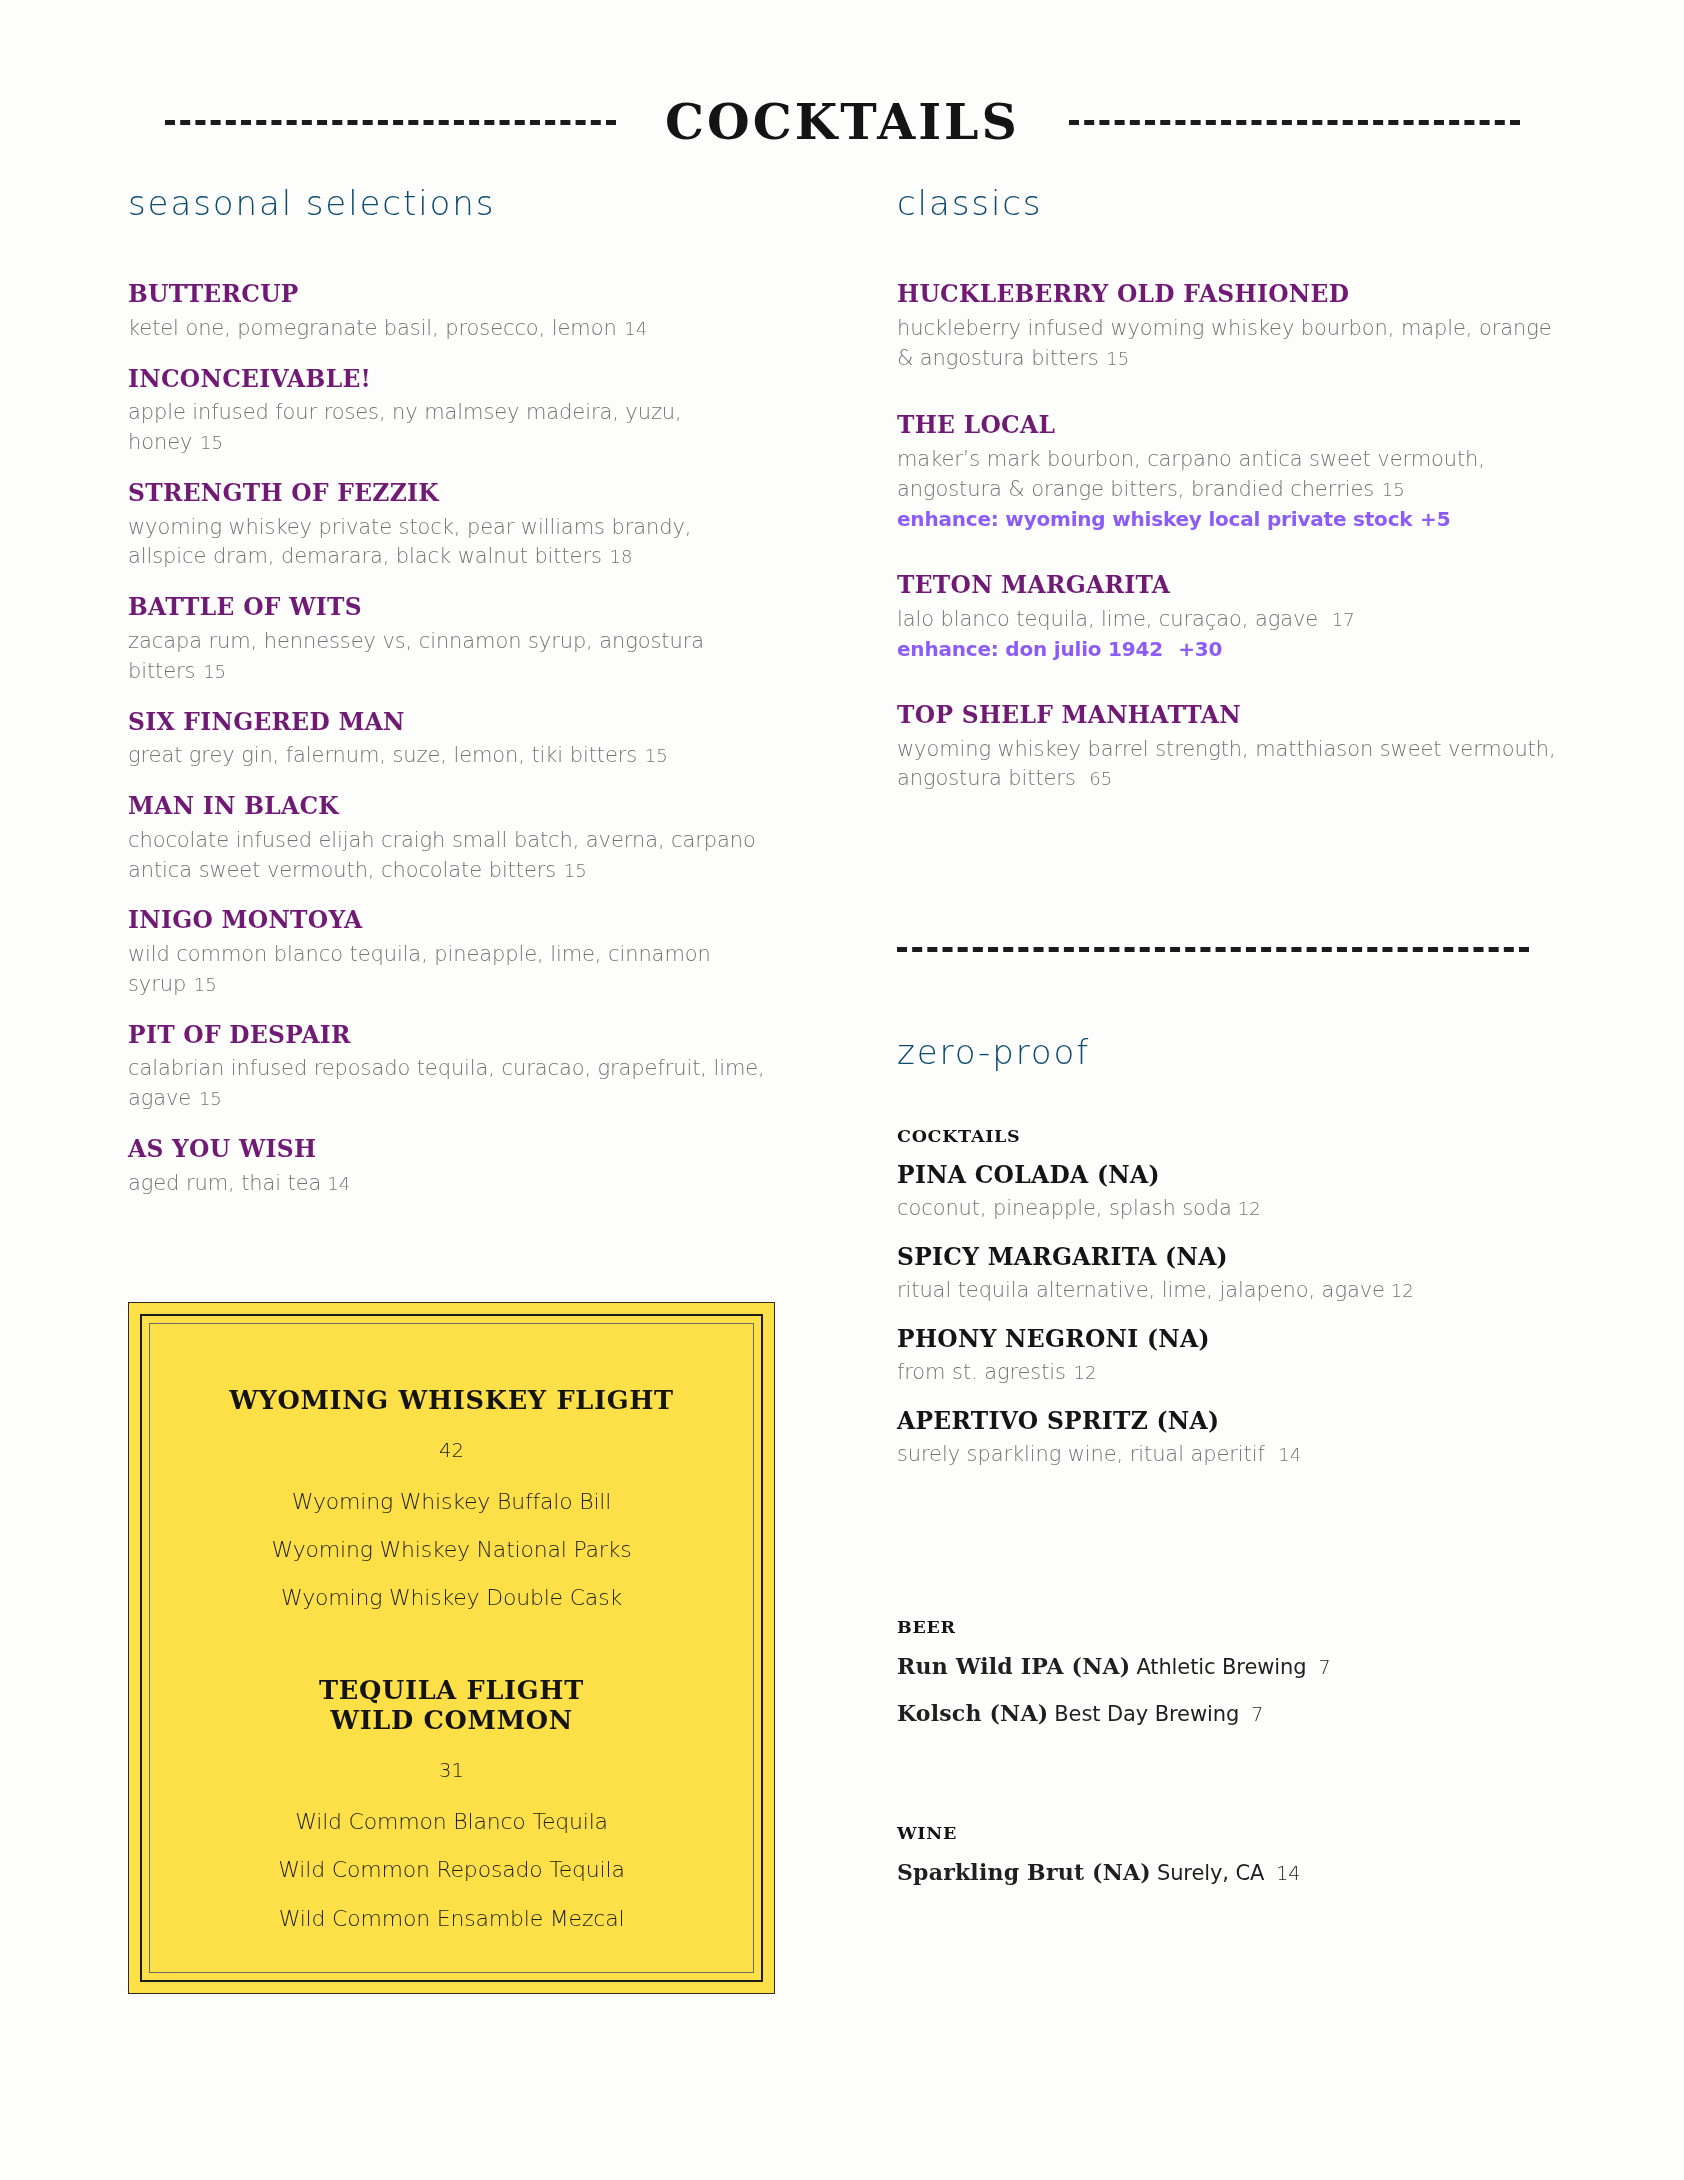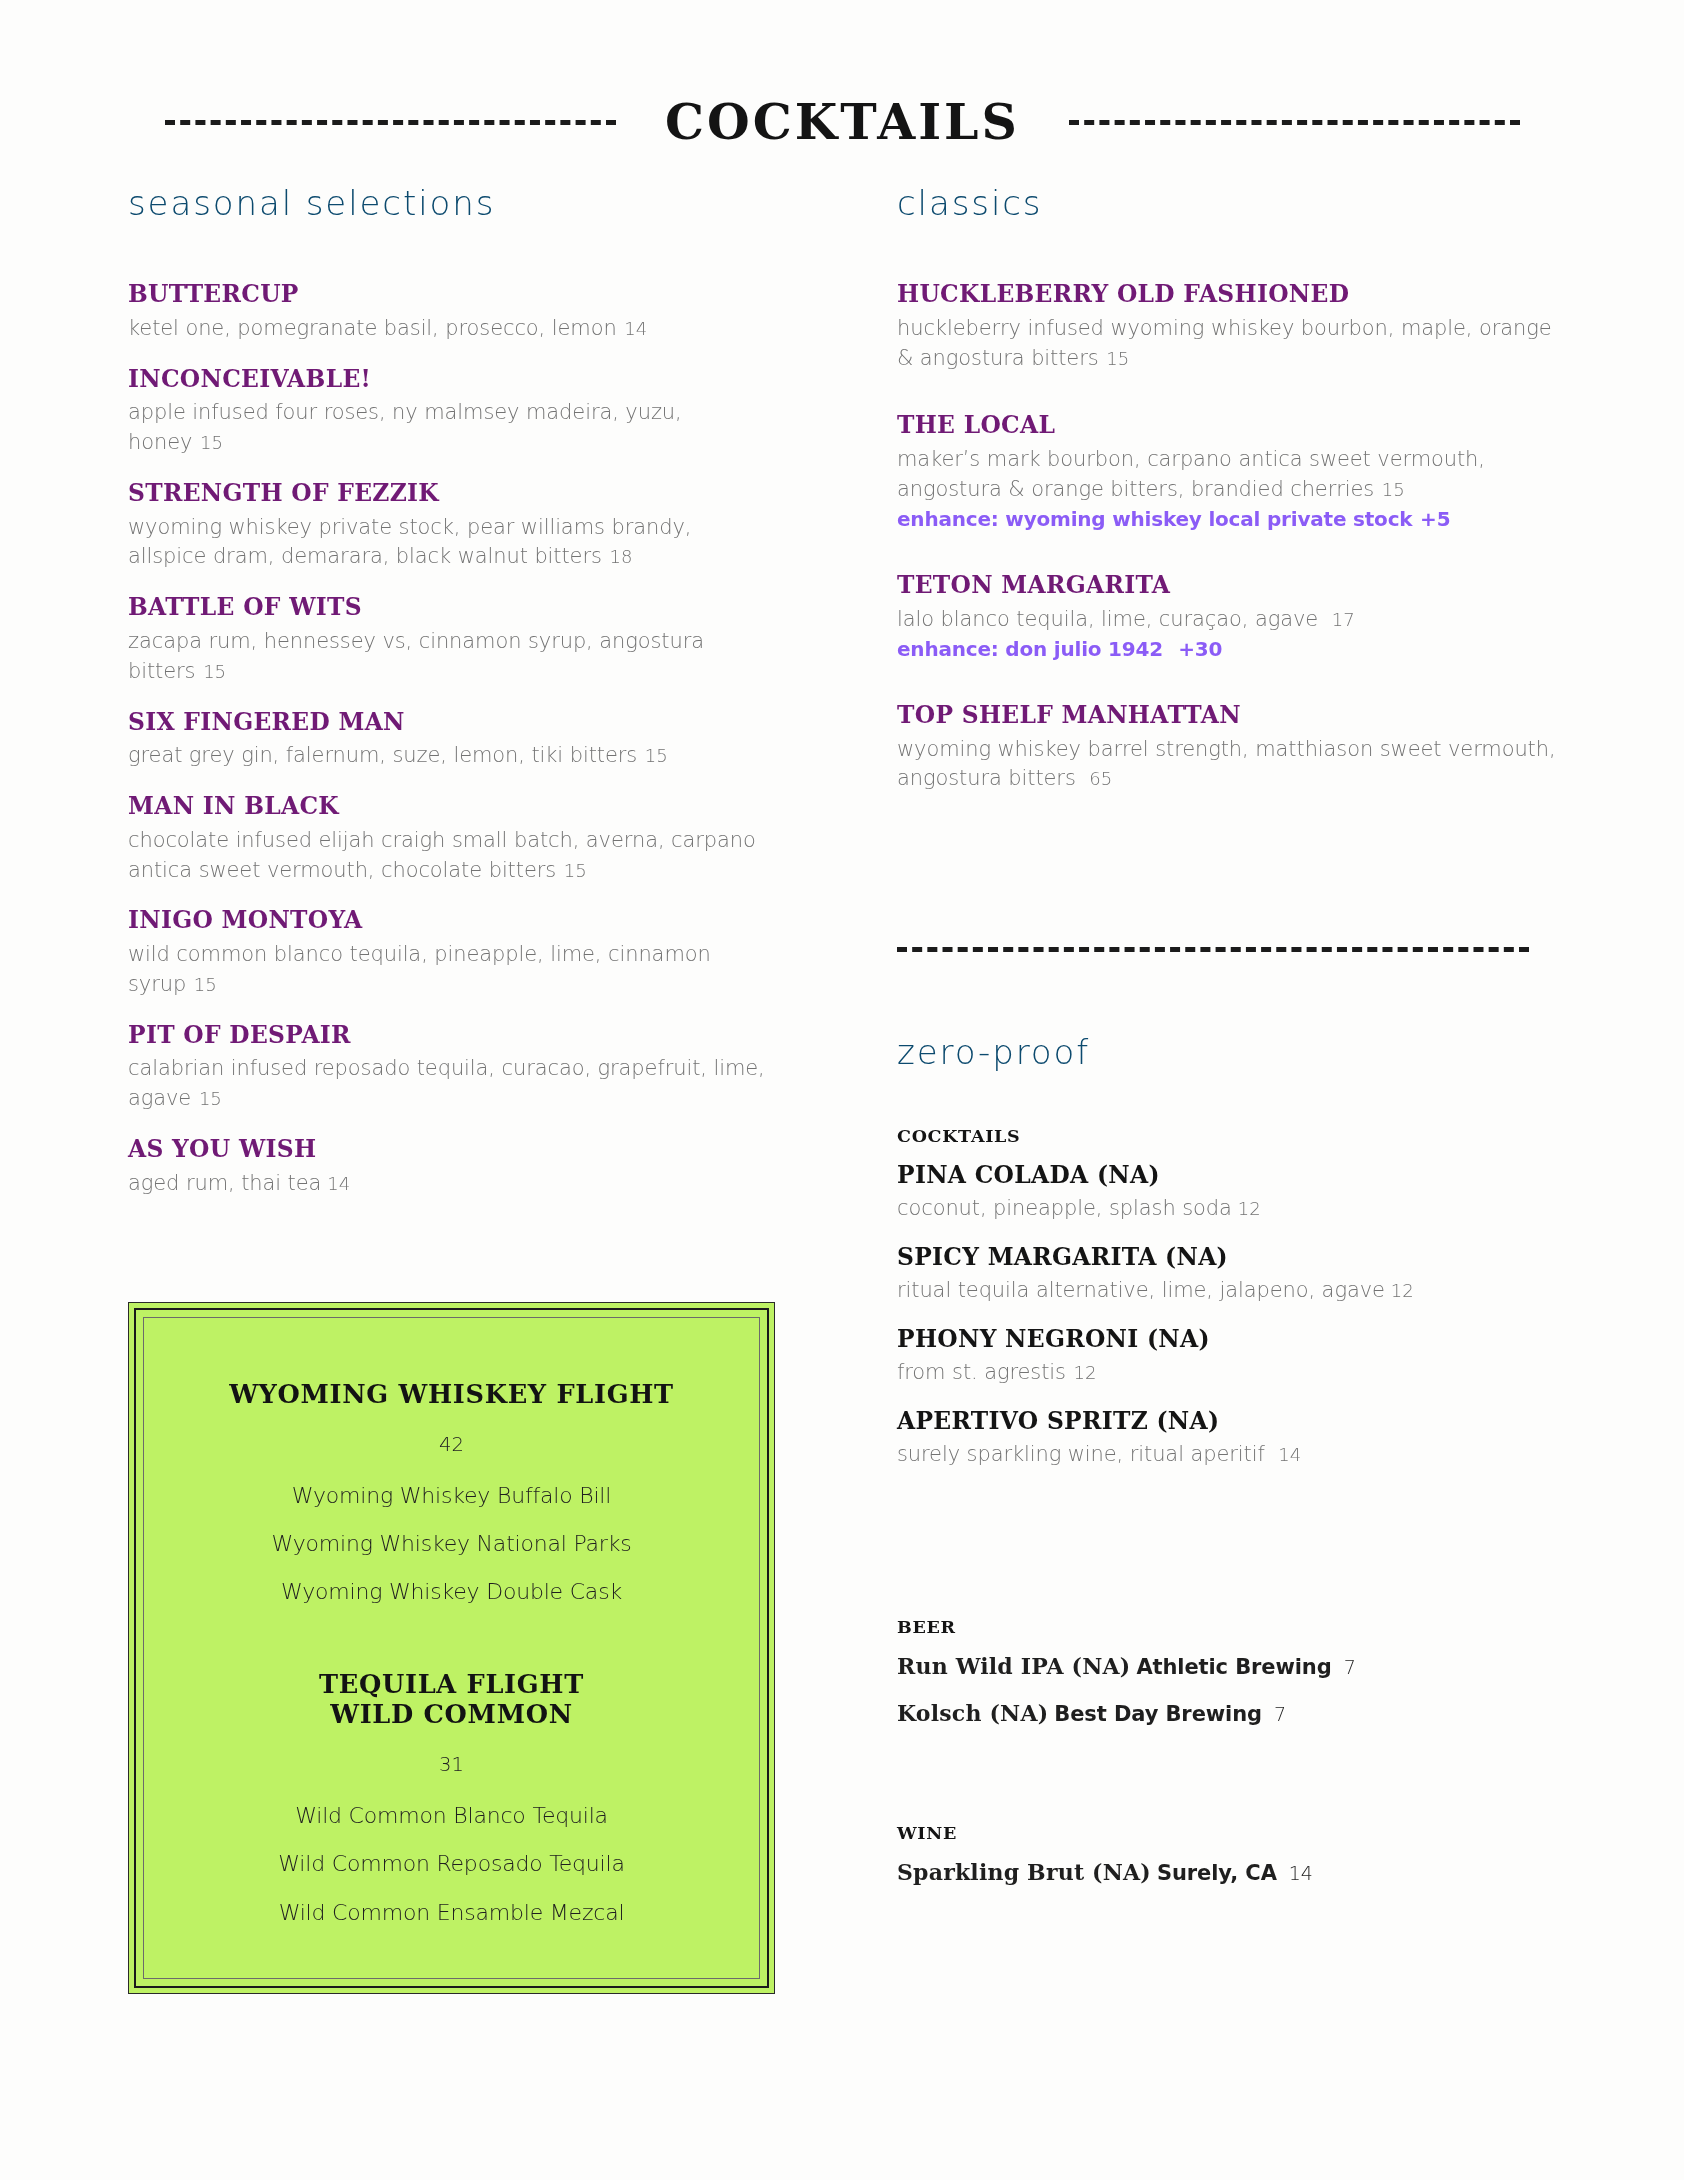--- a/index.html
+++ b/index.html
@@ -112,22 +112,22 @@
 
   
   .flight-box {
     position: absolute;
     left: 128px;
     top: 1302px;
     width: 647px;
     height: 692px;
     border: 1.7px solid #2a2a2a;
     box-sizing: border-box;
-    padding: 5px;
-    background: #bef264;
+    padding: 11px;
+    background: #fde047;
   }
   .flight-inner {
     width: 100%;
     height: 100%;
     border: 2.6px solid #1b1b1b;
     box-sizing: border-box;
     padding: 6.8px;
   }
   .flight-inner2 {
     width: 100%;
@@ -204,21 +204,21 @@
     margin-bottom: 17px;
     letter-spacing: -0.1px;
   }
   .bw-row .bw-name {
     font-family: "DejaVu Serif", serif;
     font-weight: 700;
     font-size: 22px;
     letter-spacing: 0.2px;
   }
   .bw-row .bw-maker {
-    font-weight: 700;
+    font-weight: 400;
     margin-left: 6px;
     text-align: center;
   }
   .bw-row .price {
     font-size: 19px;
     margin-left: 12px;
     font-weight: 300;
   }
 </style>
 </head>

